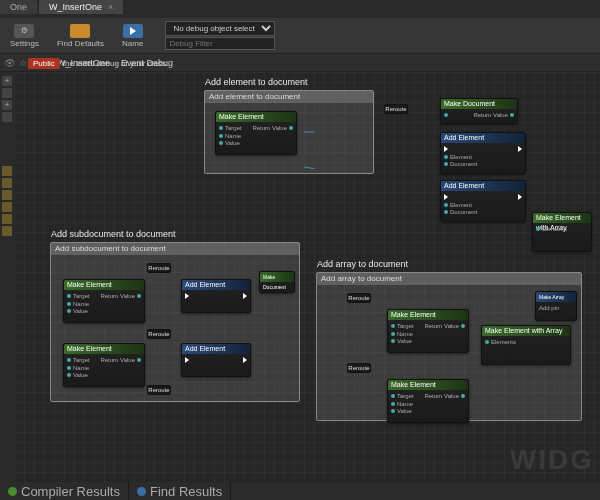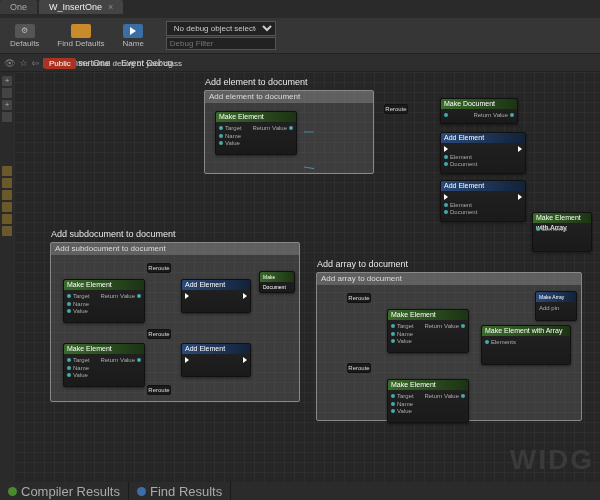--- a/index.html
+++ b/index.html
@@ -20,21 +20,21 @@
   .play-tri { width:0; height:0; border-left:6px solid #fff; border-top:4px solid transparent; border-bottom:4px solid transparent; }
   .debug-sel { display:flex; flex-direction:column; gap:1px; }
   .debug-sel select, .debug-sel input { font-size:8px; background:#222; color:#ccc; border:1px solid #555; padding:1px 3px; width:110px; }
 
   
   .subbar { height:18px; background:#2e2e2e; display:flex; align-items:center; font-size:9px; padding:0 4px; gap:4px; border-bottom:1px solid #222; }
   .crumb { color:#ccc; cursor:pointer; }
   .crumb.sep { color:#666; }
 
   
-  .hint { position:absolute; top:56px; left:0; right:0; height:14px; font-size:8px; display:flex; align-items:center; color:#ccc; padding-left:44px; }
+  .hint { position:absolute; top:56px; left:0; right:0; height:14px; font-size:8px; display:flex; align-items:center; color:#ccc; padding-left:28px; }
   .hint .btn { background:#aa3322; color:#fff; padding:1px 5px; border-radius:2px; margin-right:3px; cursor:pointer; font-size:8px; }
 
   
   .gutter { position:absolute; left:0; top:72px; bottom:18px; width:14px; background:#2a2a2a; display:flex; flex-direction:column; align-items:center; gap:2px; padding-top:4px; }
   .gutter .g { width:10px; height:10px; background:#444; border-radius:1px; cursor:pointer; font-size:8px; color:#aaa; text-align:center; line-height:10px; }
 
   
   .canvas { position:absolute; left:14px; right:0; top:72px; bottom:18px; background:#262626;
     background-image:linear-gradient(#2e2e2e 1px,transparent 1px),linear-gradient(90deg,#2e2e2e 1px,transparent 1px),
                      linear-gradient(#333 1px,transparent 1px),linear-gradient(90deg,#333 1px,transparent 1px);
@@ -73,21 +73,21 @@
 <body>
 
 <div class="tabs">
   <div class="tab"><span>One</span></div>
   <div class="tab active"><span>W_InsertOne</span><span class="x">×</span></div>
 </div>
 
 <div class="toolbar">
   <div class="tbtn">
     <div class="ticon" style="background:#555">⚙</div>
-    <span>Defaults</span>
+    <span>Settings</span>
   </div>
   <div class="tbtn orange">
     <div class="ticon"></div>
     <span>Find Defaults</span>
   </div>
   <div class="tbtn blue">
     <div class="ticon">
         <div class="play-tri"></div>
       </div>
     <span>Name</span>

